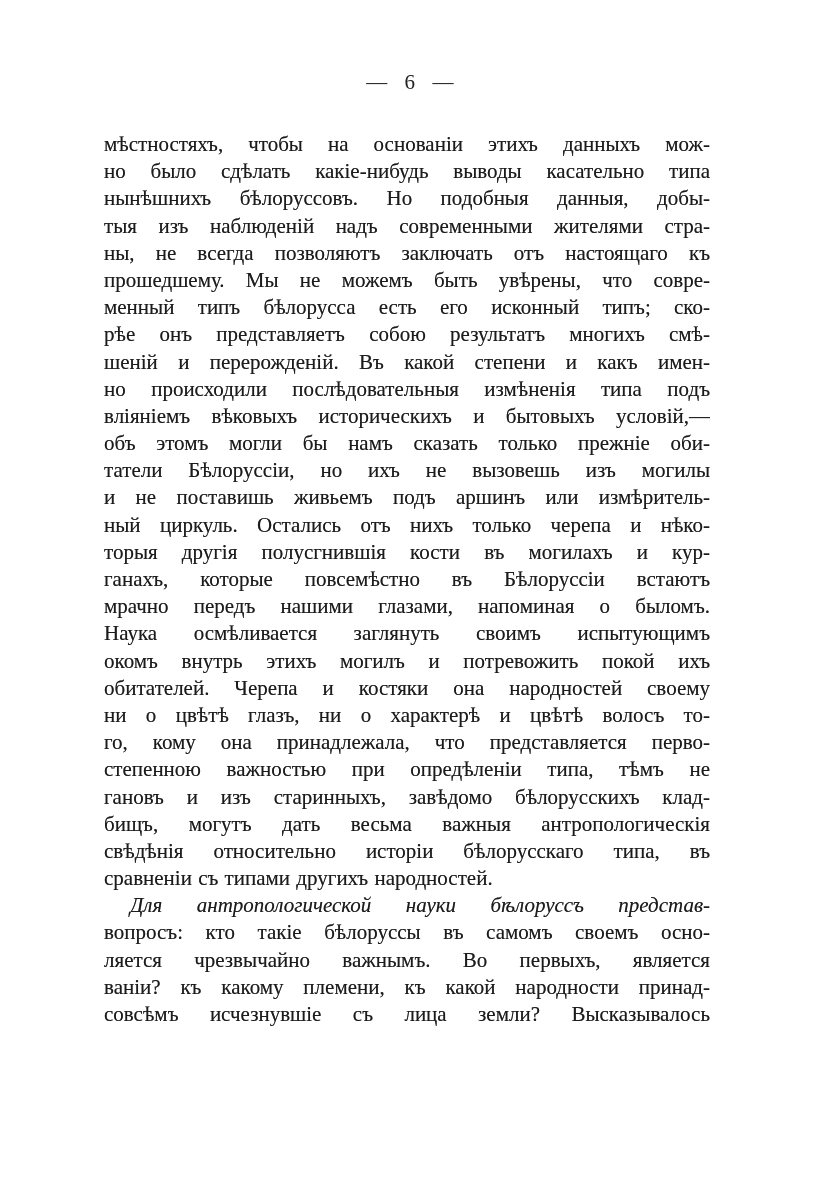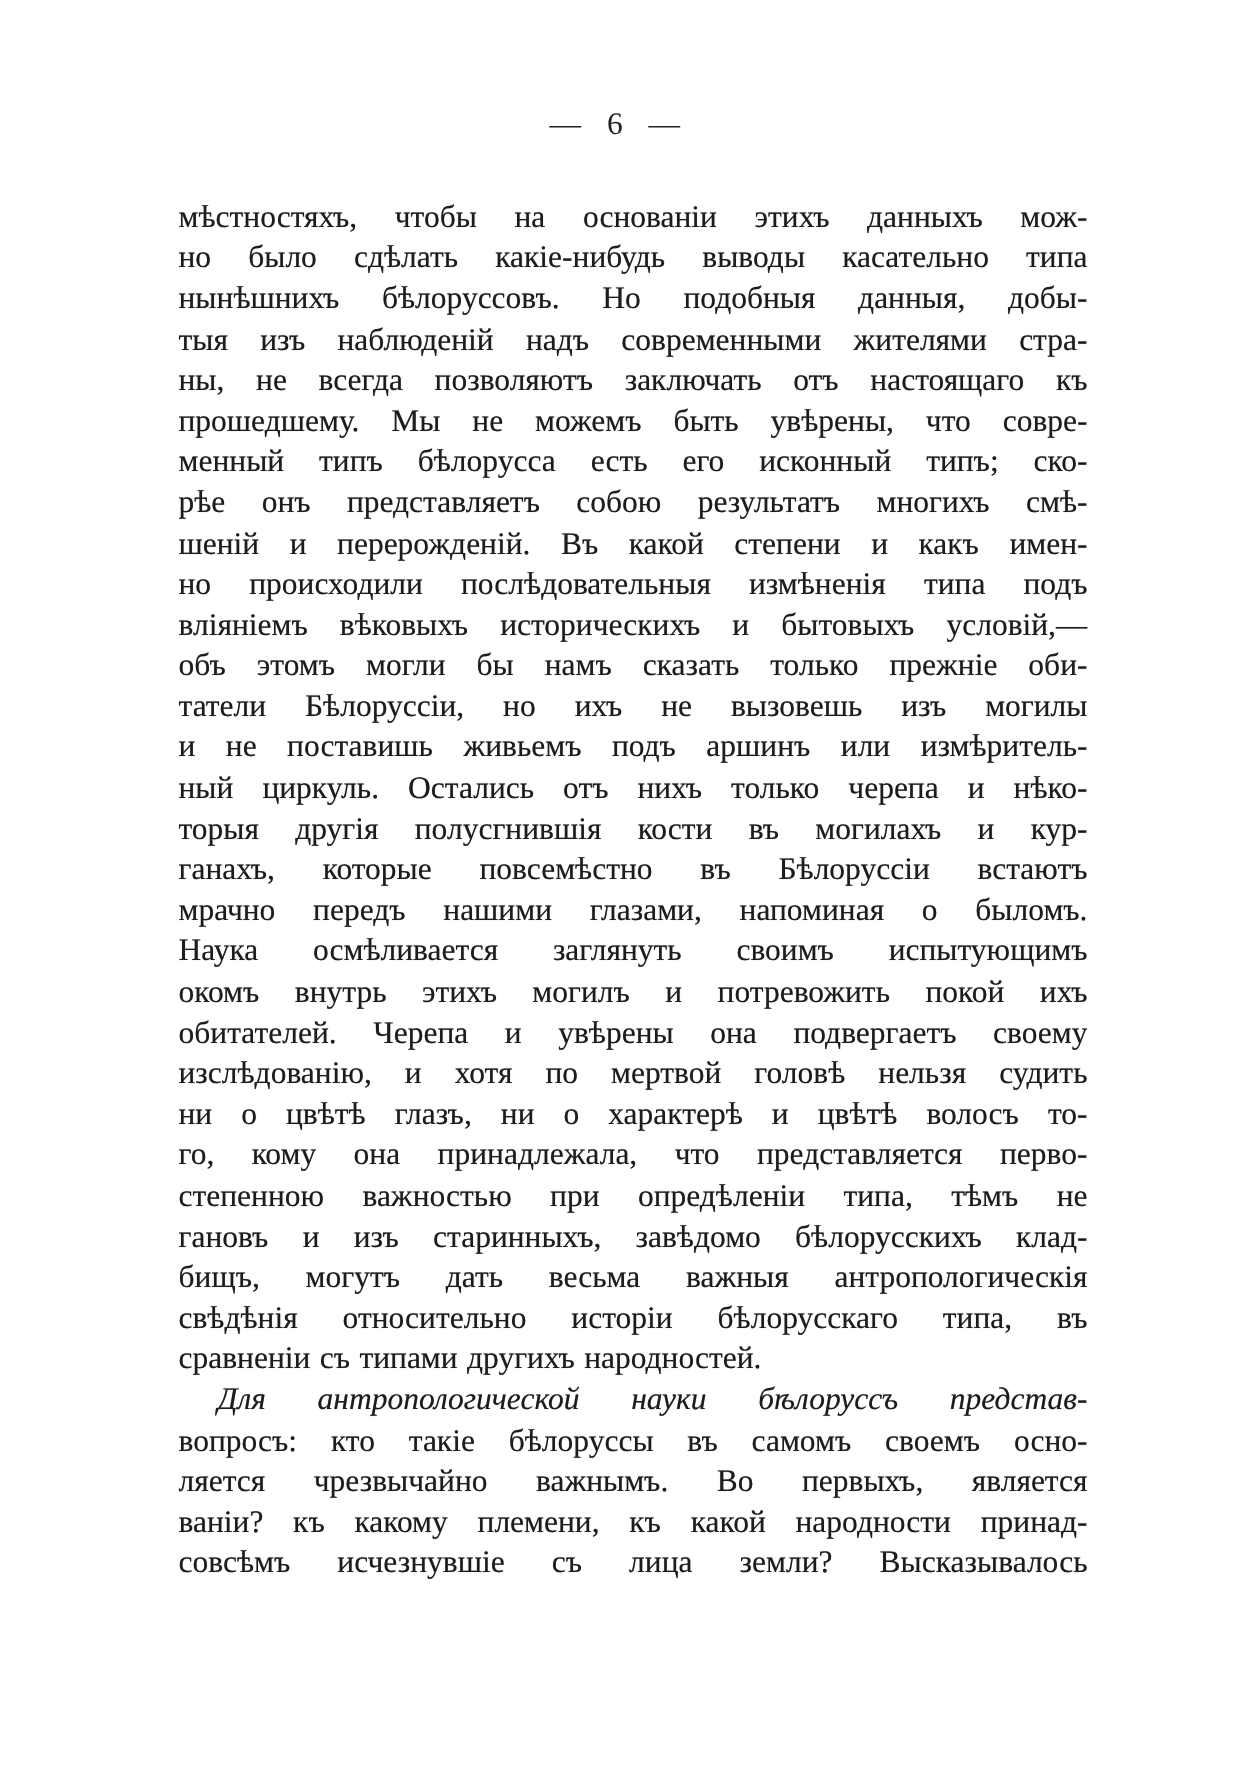--- a/index.html
+++ b/index.html
@@ -19,21 +19,21 @@
     width: 606px;
     text-align: center;
     font-size: 21px;
     color: #222222;
     letter-spacing: 0.3px;
   }
   .page-header .num { padding: 0 17px; }
   .text-block {
     position: absolute;
     top: 131px;
-    left: 119px;
+    left: 104px;
     width: 606px;
     font-size: 21px;
     line-height: 27.2px;
     text-shadow: 0 0 0.5px rgba(20,20,20,0.55);
   }
   .line {
     height: 27.2px;
     overflow: hidden;
     text-align: justify;
     text-align-last: justify;
@@ -65,22 +65,21 @@
     <div class="line">вліяніемъ вѣковыхъ историческихъ и бытовыхъ условій,—</div>
     <div class="line">объ этомъ могли бы намъ сказать только прежніе оби-</div>
     <div class="line">татели Бѣлоруссіи, но ихъ не вызовешь изъ могилы</div>
     <div class="line">и не поставишь живьемъ подъ аршинъ или измѣритель-</div>
     <div class="line">ный циркуль. Остались отъ нихъ только черепа и нѣко-</div>
     <div class="line">торыя другія полусгнившія кости въ могилахъ и кур-</div>
     <div class="line">ганахъ, которые повсемѣстно въ Бѣлоруссіи встаютъ</div>
     <div class="line">мрачно передъ нашими глазами, напоминая о быломъ.</div>
     <div class="line">Наука осмѣливается заглянуть своимъ испытующимъ</div>
     <div class="line">окомъ внутрь этихъ могилъ и потревожить покой ихъ</div>
-    <div class="line">обитателей. Черепа и увѣрены она подвергаетъ своему</div>
-    <div class="line">изслѣдованію, и хотя по мертвой головѣ нельзя судить</div>
+    <div class="line">обитателей. Черепа и костяки она народностей своему</div>
     <div class="line">ни о цвѣтѣ глазъ, ни о характерѣ и цвѣтѣ волосъ то-</div>
     <div class="line">го, кому она принадлежала, что представляется перво-</div>
     <div class="line">степенною важностью при опредѣленіи типа, тѣмъ не</div>
     <div class="line">гановъ и изъ старинныхъ, завѣдомо бѣлорусскихъ клад-</div>
     <div class="line">бищъ, могутъ дать весьма важныя антропологическія</div>
     <div class="line">свѣдѣнія относительно исторіи бѣлорусскаго типа, въ</div>
     <div class="line para-end">сравненіи съ типами другихъ народностей.</div>
     <div class="line indent">Для антропологической науки бѣлоруссъ представ-</div>
     <div class="line">вопросъ: кто такіе бѣлоруссы въ самомъ своемъ осно-</div>
     <div class="line">ляется чрезвычайно важнымъ. Во первыхъ, является</div>

